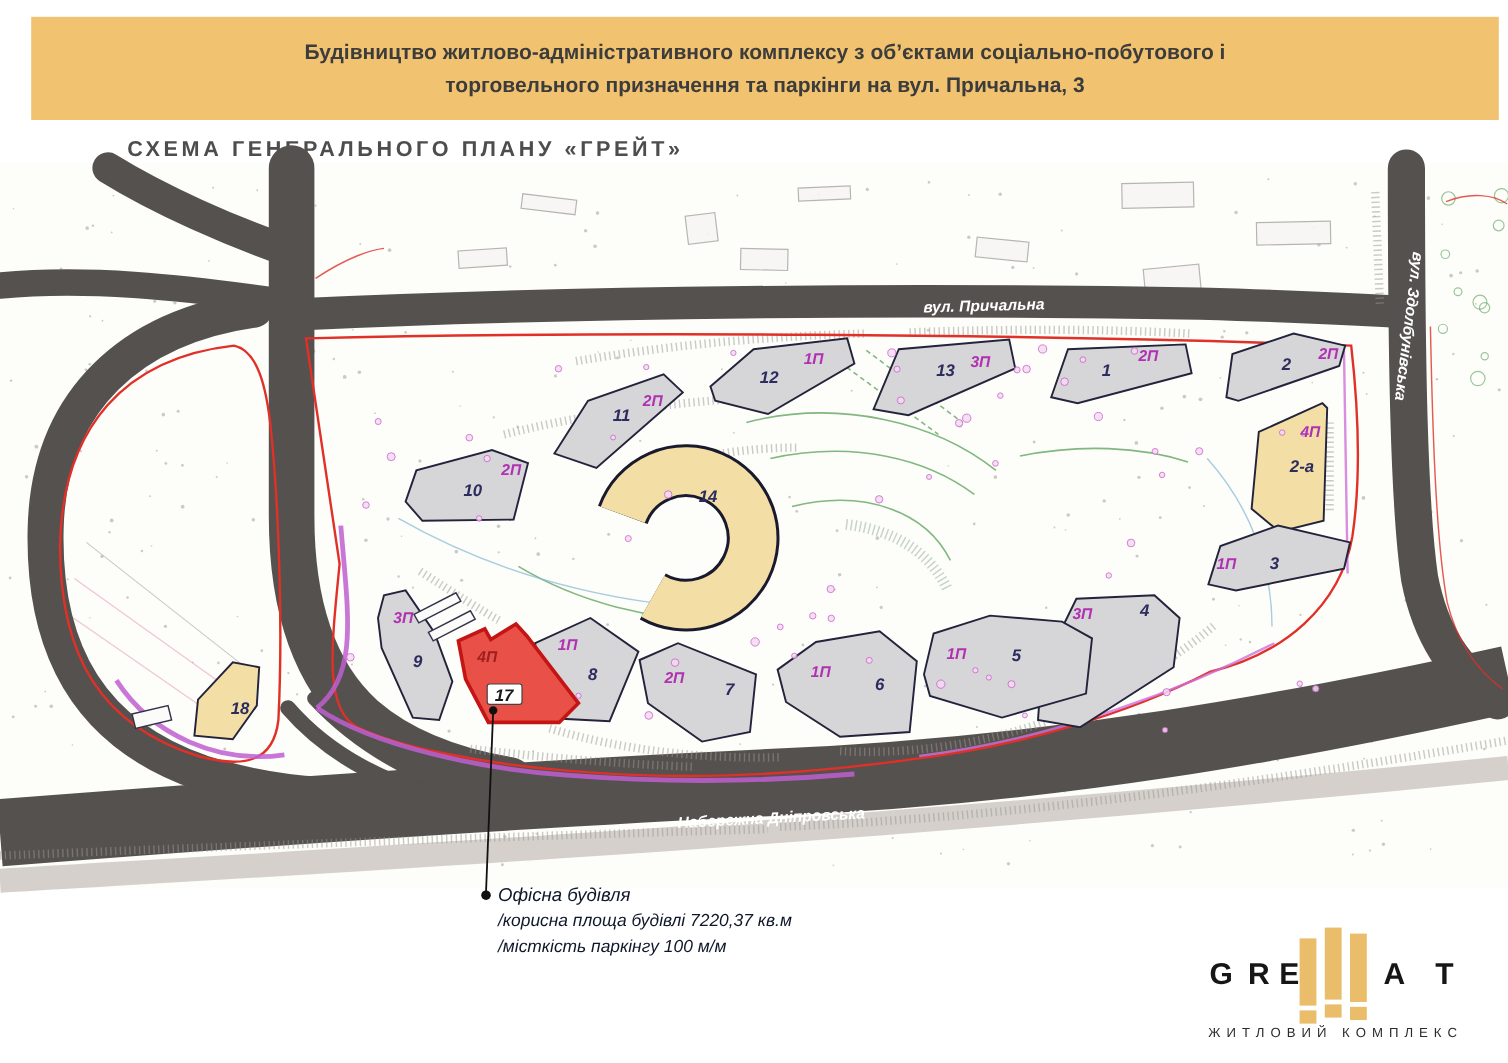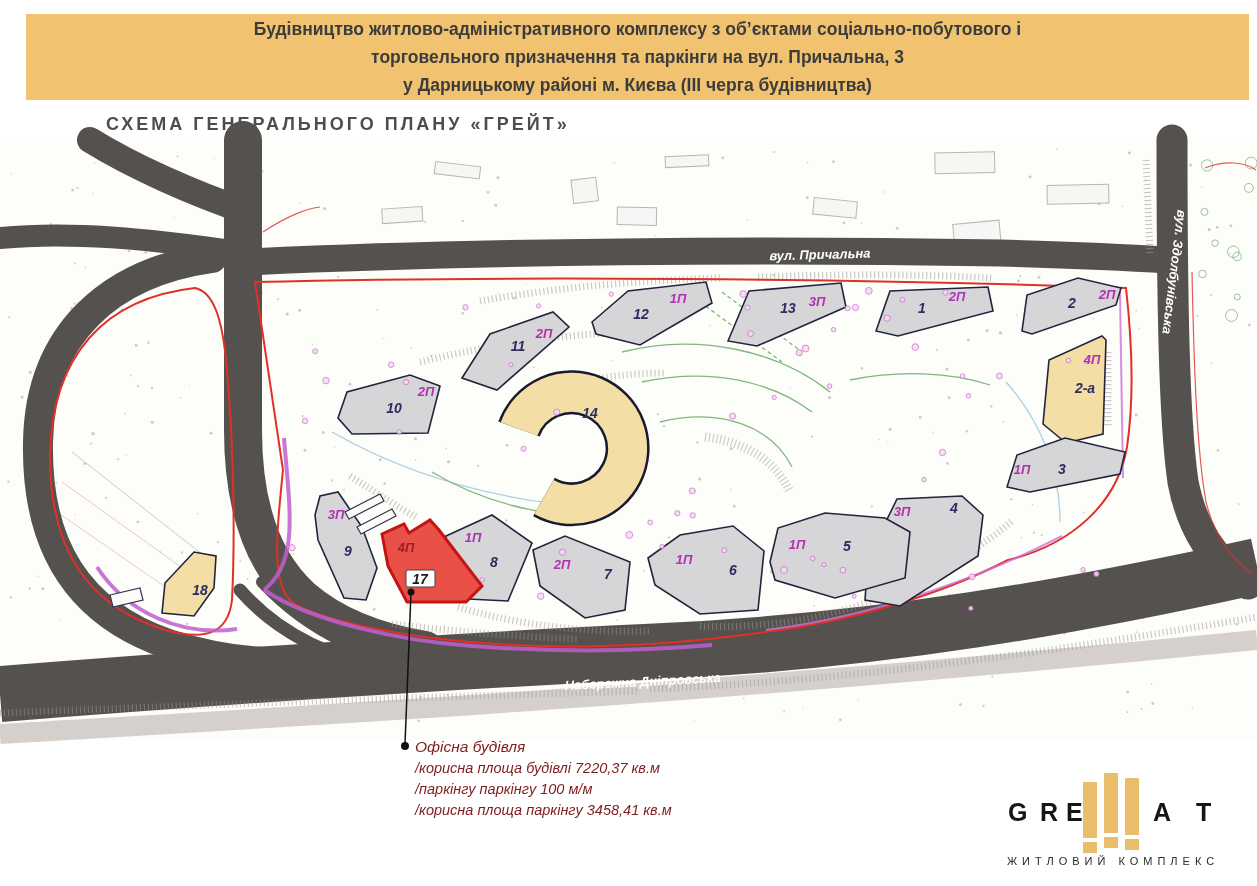--- a/index.html
+++ b/index.html
@@ -31,40 +31,39 @@
   .bnum{font-family:"Liberation Sans",sans-serif;font-style:italic;font-weight:bold;
         font-size:14px;fill:#2c2c5e;text-anchor:middle;}
   .bpark{font-family:"Liberation Sans",sans-serif;font-style:italic;font-weight:bold;
         font-size:13px;fill:#b032b2;text-anchor:middle;}
   .bpark.dkred{fill:#9b1f1f;}
   .b17num{fill:#1a1a1a;}
   .numbox{fill:#ffffff;stroke:#444;stroke-width:1;}
   .street{font-family:"Liberation Sans",sans-serif;font-style:italic;font-weight:bold;
         font-size:13px;fill:#ffffff;text-anchor:middle;}
   .leader{stroke:#111;stroke-width:1.5;fill:none;}
-  .annotation{position:absolute;left:415px;top:736px;color:#7f1d1d;
+  .annotation{position:absolute;left:415px;top:736px;color:#0f172a;
         font-style:italic;font-size:14.5px;line-height:21px;}
   .annotation .ann-title{font-size:15.5px;margin-bottom:1px;}
   .logo{position:absolute;left:993px;top:762px;width:240px;height:112px;}
   .logo .bar{position:absolute;background:#e9bd69;width:14px;}
   .logo .sq{position:absolute;background:#e9bd69;width:14px;height:11px;}
   .logo .ltr{position:absolute;top:36px;font-weight:bold;font-size:25px;color:#161616;
         font-family:"Liberation Sans",sans-serif;}
   .logo-sub{position:absolute;left:0;top:93px;width:100%;text-align:center;
         font-size:11px;letter-spacing:5px;color:#2b2b2b;font-weight:normal;}
 </style>
 </head>
 <body>
 
 <div class="page">
 
   <div class="header">
     <div>Будівництво житлово-адміністративного комплексу з об’єктами соціально-побутового і</div>
     <div>торговельного призначення та паркінги на вул. Причальна, 3</div>
-    <div>у Дарницькому районі м. Києва (ІІІ черга будівництва)</div>
   </div>
 
   <div class="title">СХЕМА ГЕНЕРАЛЬНОГО ПЛАНУ «ГРЕЙТ»</div>
 
   <svg class="plan" id="plan" width="1257" height="886" viewBox="0 0 1257 886">
 
     <rect x="0" y="136" width="1257" height="604" fill="#fdfdfa"></rect>
 
     <g id="speckles">
         <circle cx="731.1375643634237" cy="448.4551875591278" r="1.5149397611618043" fill="#8f8c88" opacity="0.45"></circle>
@@ -607,22 +606,21 @@
     <g>
       <text class="street" x="820" y="259" transform="rotate(-1.5 820 259)">вул. Причальна</text>
       <text class="street" x="643" y="686" transform="rotate(-3 643 686)">Набережна Дніпровська</text>
       <text class="street" x="1174" y="276" transform="rotate(97 1174 272)">вул. Здолбунівська</text>
     </g>
   </svg>
 
   <div class="annotation">
     <div class="ann-title">Офісна будівля</div>
     <div>/корисна площа будівлі 7220,37 кв.м</div>
-    <div>/паркінгу паркінгу 100 м/м</div>
-    <div>/корисна площа паркінгу 3458,41 кв.м</div>
+    <div>/місткість паркінгу 100 м/м</div>
   </div>
 
   <div class="logo">
     <div class="bar" style="left:90px;top:20px;height:56px;"></div>
     <div class="bar" style="left:111px;top:11px;height:60px;"></div>
     <div class="bar" style="left:132px;top:16px;height:57px;"></div>
     <div class="sq" style="left:90px;top:80px;"></div>
     <div class="sq" style="left:111px;top:75px;"></div>
     <div class="sq" style="left:132px;top:77px;"></div>
     <span class="ltr" style="left:15px;">G</span>

